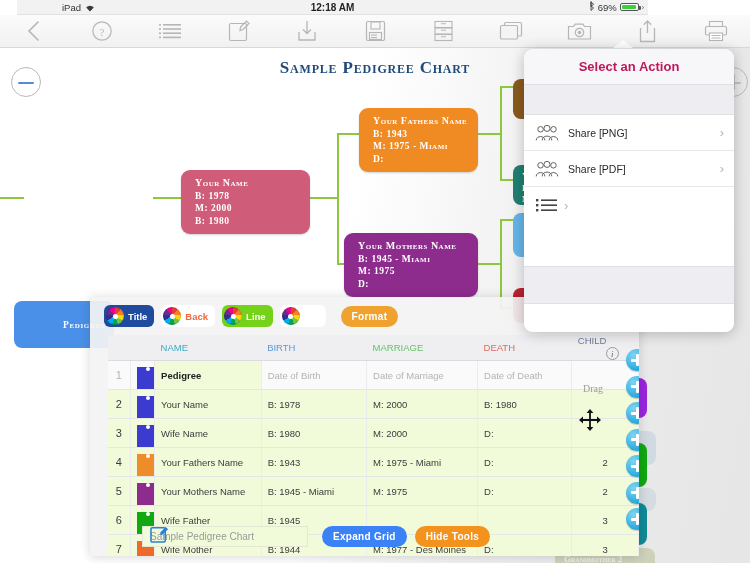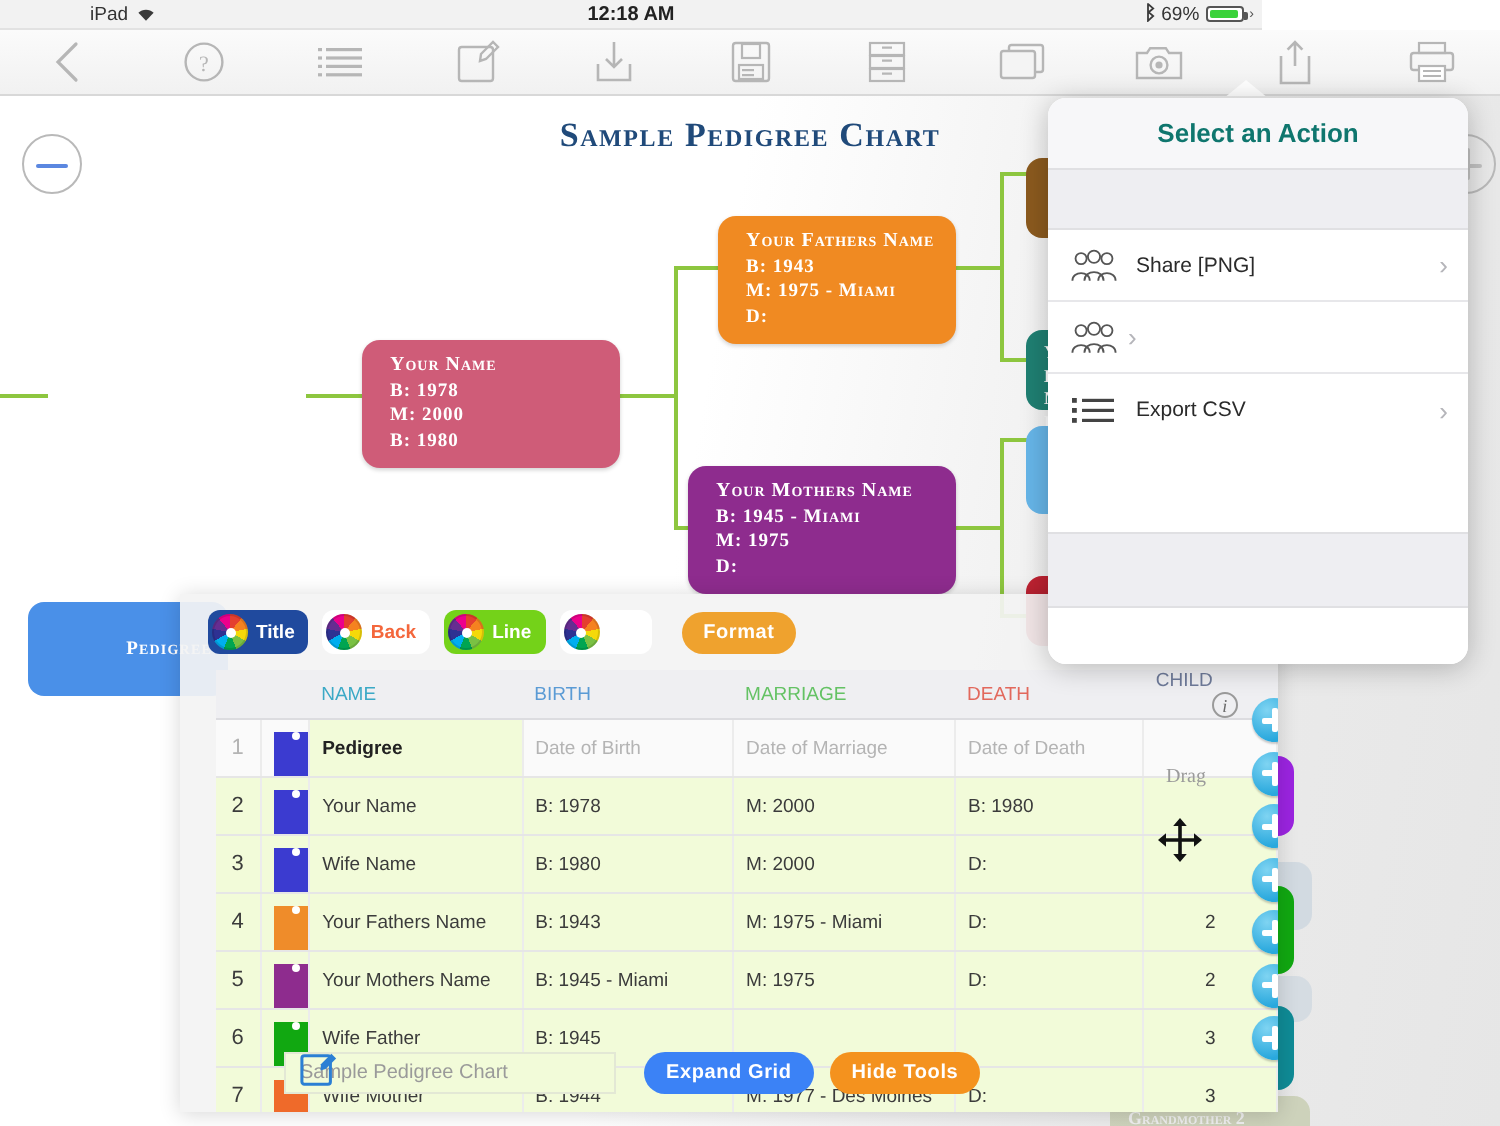--- a/index.html
+++ b/index.html
@@ -6,21 +6,21 @@
   html,body { width:750px; height:563px; overflow:hidden; }
   body {
     font-family: "Liberation Sans", sans-serif;
     background:#ffffff;
     position:relative;
     -webkit-font-smoothing:antialiased;
   }
 
   
   .statusbar{
-    position:absolute; top:0; left:0; width:631px; height:15px;
+    position:absolute; top:0; left:17px; width:631px; height:15px;
     background:#f2f2f2; border-bottom:1px solid #e2e2e2;
     display:flex; align-items:center; font-size:9.5px; color:#333;padding-left:40px;
   }
   .sb-left{ display:flex; align-items:center; gap:4px; padding-left:5px; }
   .sb-center{ position:absolute; left:0; right:0; text-align:center; font-size:10px; font-weight:bold; color:#222;}
   .sb-right{ position:absolute; right:4px; display:flex; align-items:center; gap:3px; font-size:9.5px;}
   .wifi{ width:9px; height:8px; position:relative; display:inline-block;}
   .batt{ width:19px; height:8px; border:1px solid #555; border-radius:2px; position:relative; background:#fff;}
   .batt i{ position:absolute; left:1px; top:1px; bottom:1px; width:14px; background:#3ad23a; border-radius:1px; display:block;}
   .batt:after{ content:""; position:absolute; right:-3px; top:2px; width:2px; height:4px; background:#555; border-radius:0 1px 1px 0;}
@@ -84,21 +84,21 @@
 
   
   .popover{
     position:absolute; left:524px; top:49px; width:210px; height:283px;
     background:#ffffff; border-radius:9px;
     box-shadow:0 2px 14px rgba(0,0,0,.24);
     overflow:hidden; z-index:40;
   }
   .pop-title{
     height:36px; line-height:36px; text-align:center;
-    font-size:13px; font-weight:bold; color:#0f766e;
+    font-size:13px; font-weight:bold; color:#be185d;
     background:#f7f7f9; border-bottom:1px solid #e0e0e3;
   }
   .pop-gap{ height:30px; background:#eeeef2; border-bottom:1px solid #e0e0e3;}
   .pop-list{ background:#fff; }
   .pop-row{
     height:36px; display:flex; align-items:center; padding:0 10px 0 6px;
     border-bottom:1px solid #e7e7ea; margin-left:0; cursor:pointer;
   }
   .pop-row .pic{ width:34px; display:flex; align-items:center; justify-content:center; }
   .pop-row .lbl{ flex:1; font-size:10.5px; color:#2b2b2b; padding-left:4px;}
@@ -560,35 +560,35 @@
           <g stroke="#555" stroke-width="1" fill="none">
             <circle cx="6" cy="5" r="3"></circle>
               <path d="M1.3 17 C1.3 11.5 10.7 11.5 10.7 17"></path>
             <circle cx="13" cy="4" r="3.3"></circle>
               <path d="M7.8 17 C7.8 10.8 18.2 10.8 18.2 17"></path>
             <circle cx="20" cy="5" r="3"></circle>
               <path d="M15.3 17 C15.3 11.5 24.7 11.5 24.7 17"></path>
           </g>
         </svg>
       </span>
+      <span class="lbl">Share [PDF]</span>
       <span class="chev">›</span>
     </div>
     <div class="pop-row">
       <span class="pic">
         <svg width="22" height="14" viewBox="0 0 22 14">
           <g fill="#444">
             <rect x="0" y="1" width="2.4" height="2.4"></rect>
               <rect x="5" y="1.4" width="16" height="1.6"></rect>
             <rect x="0" y="6" width="2.4" height="2.4"></rect>
               <rect x="5" y="6.4" width="16" height="1.6"></rect>
             <rect x="0" y="11" width="2.4" height="2.4"></rect>
               <rect x="5" y="11.4" width="16" height="1.6"></rect>
           </g>
         </svg>
       </span>
-      <span class="lbl">Export CSV</span>
       <span class="chev">›</span>
     </div>
   </div>
   <div class="pop-bot1"></div>
   <div class="pop-bot2"></div>
   <div class="pop-bot3"></div>
 </div>
 
 </body></html>

